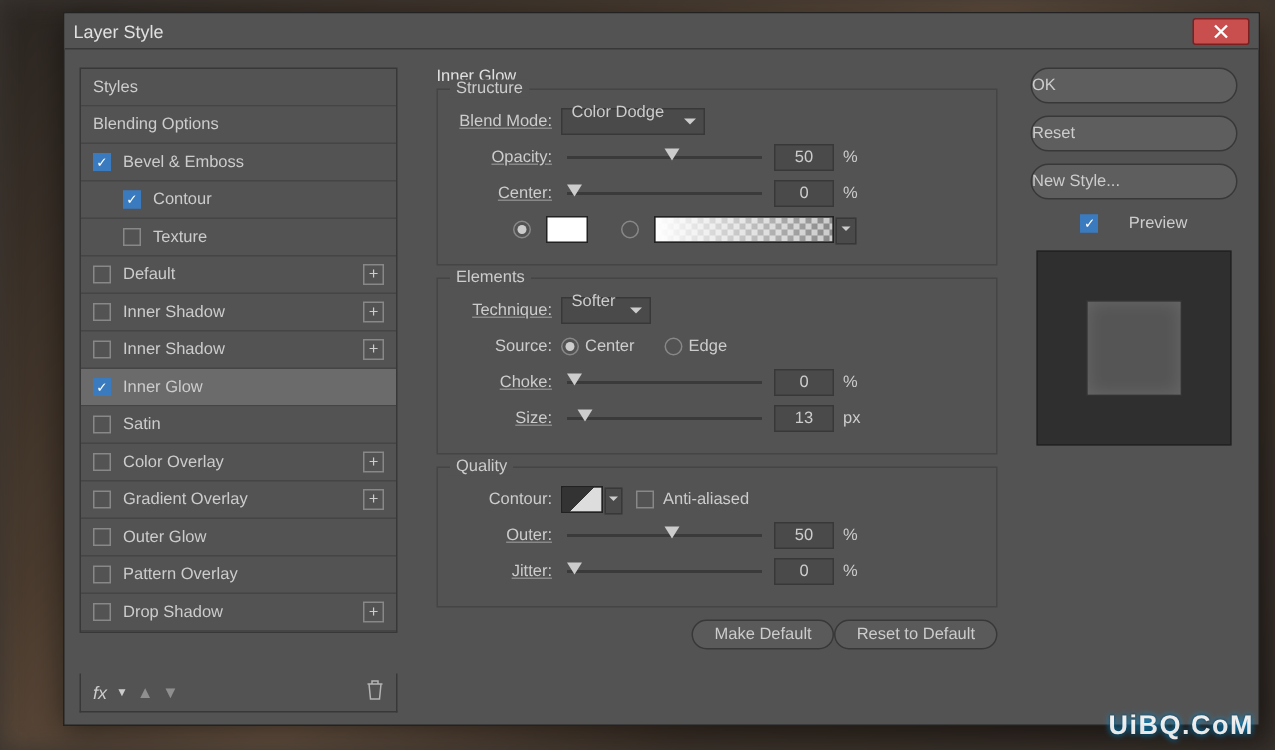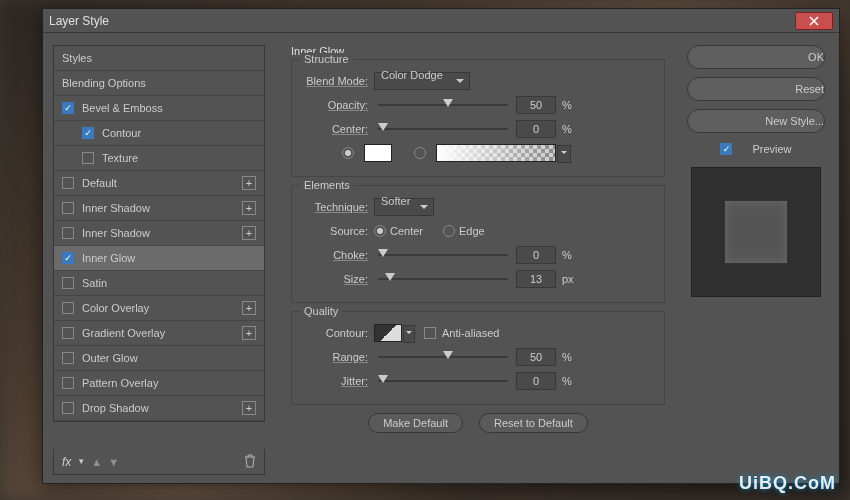--- a/index.html
+++ b/index.html
@@ -44,24 +44,24 @@
 .radio{width:12px;height:12px;border:1px solid #888;border-radius:50%;margin-right:4px;display:inline-flex;align-items:center;justify-content:center;flex:0 0 12px}
 .radio.on::after{content:"";width:6px;height:6px;background:#ccc;border-radius:50%}
 .swatch{width:28px;height:18px;border:1px solid #222;background:#fff;cursor:pointer}
 .grad{width:120px;height:18px;border:1px solid #222;background:linear-gradient(90deg,#fff 0%,rgba(255,255,255,0) 100%),repeating-conic-gradient(#888 0 25%,#ccc 0 50%) 0 0/8px 8px;position:relative}
 .grad .dd{position:absolute;right:-16px;top:0;width:14px;height:18px;border:1px solid #383838;background:#4a4a4a;display:flex;align-items:center;justify-content:center}
 .grad .dd::after{content:"";border:3px solid transparent;border-top-color:#ccc}
 .cb2{width:12px;height:12px;border:1px solid #888;margin-right:6px;flex:0 0 12px}
 .contour-sw{width:28px;height:18px;border:1px solid #222;background:linear-gradient(135deg,#333 0 50%,#ddd 50% 100%);position:relative}
 .contour-sw .dd{position:absolute;right:-14px;top:0;width:12px;height:18px;border:1px solid #383838;background:#4a4a4a;display:flex;align-items:center;justify-content:center}
 .contour-sw .dd::after{content:"";border:3px solid transparent;border-top-color:#ccc}
-.btnrow{display:flex;gap:16px;justify-content:center;margin-top:6px}
+.btnrow{display:flex;gap:0;justify-content:flex-end;margin-top:6px}
 .btn{background:#5a5a5a;border:1px solid #383838;border-radius:10px;height:20px;padding:0 14px;display:flex;align-items:center;cursor:pointer}
 .right{width:158px;padding:12px 14px 10px 6px;display:flex;flex-direction:column;gap:8px}
-.rbtn{height:24px;background:#5e5e5e;border:1px solid #383838;border-radius:12px;display:flex;align-items:center;justify-content:flex-end;cursor:pointer}
+.rbtn{height:24px;background:#5e5e5e;border:1px solid #383838;border-radius:12px;display:flex;align-items:center;justify-content:flex-start;cursor:pointer}
 .prevrow{display:flex;align-items:center;justify-content:center;gap:20px;margin-top:2px}
 .prevrow .cb{width:12px;height:12px;border:1px solid #3a7bbf;background:#3a7bbf;display:flex;align-items:center;justify-content:center}
 .prevrow .cb::after{content:"✓";color:#fff;font-size:9px}
 .preview{width:130px;height:130px;background:#2f2f2f;border:1px solid #222;margin:4px auto 0 auto;display:flex;align-items:center;justify-content:center}
 .preview .cube{width:62px;height:62px;background:#555;box-shadow:inset 0 0 12px rgba(255,255,255,.12),0 0 0 1px #333}
 .watermark{position:absolute;right:14px;bottom:6px;font-size:18px;font-weight:bold;color:#fff;text-shadow:0 0 4px #0af,0 0 2px #000;opacity:.9;letter-spacing:1px}
 </style>
 </head>
 <body>
 
@@ -240,21 +240,21 @@
         <div class="frow">
           <div class="flabel">Contour:</div>
           <span class="contour-sw">
               <span class="dd"></span>
             </span>
           <span style="width:22px"></span>
           <span class="cb2"></span>
           <span>Anti-aliased</span>
         </div>
         <div class="frow">
-          <div class="flabel u">Range:</div>
+          <div class="flabel u">Outer:</div>
           <div class="slider">
               <div class="track"></div>
               <div class="thumb" style="left:50%"></div>
             </div>
           <div class="numbox">50</div>
           <div class="unit">%</div>
         </div>
         <div class="frow">
           <div class="flabel u">Jitter:</div>
           <div class="slider">

